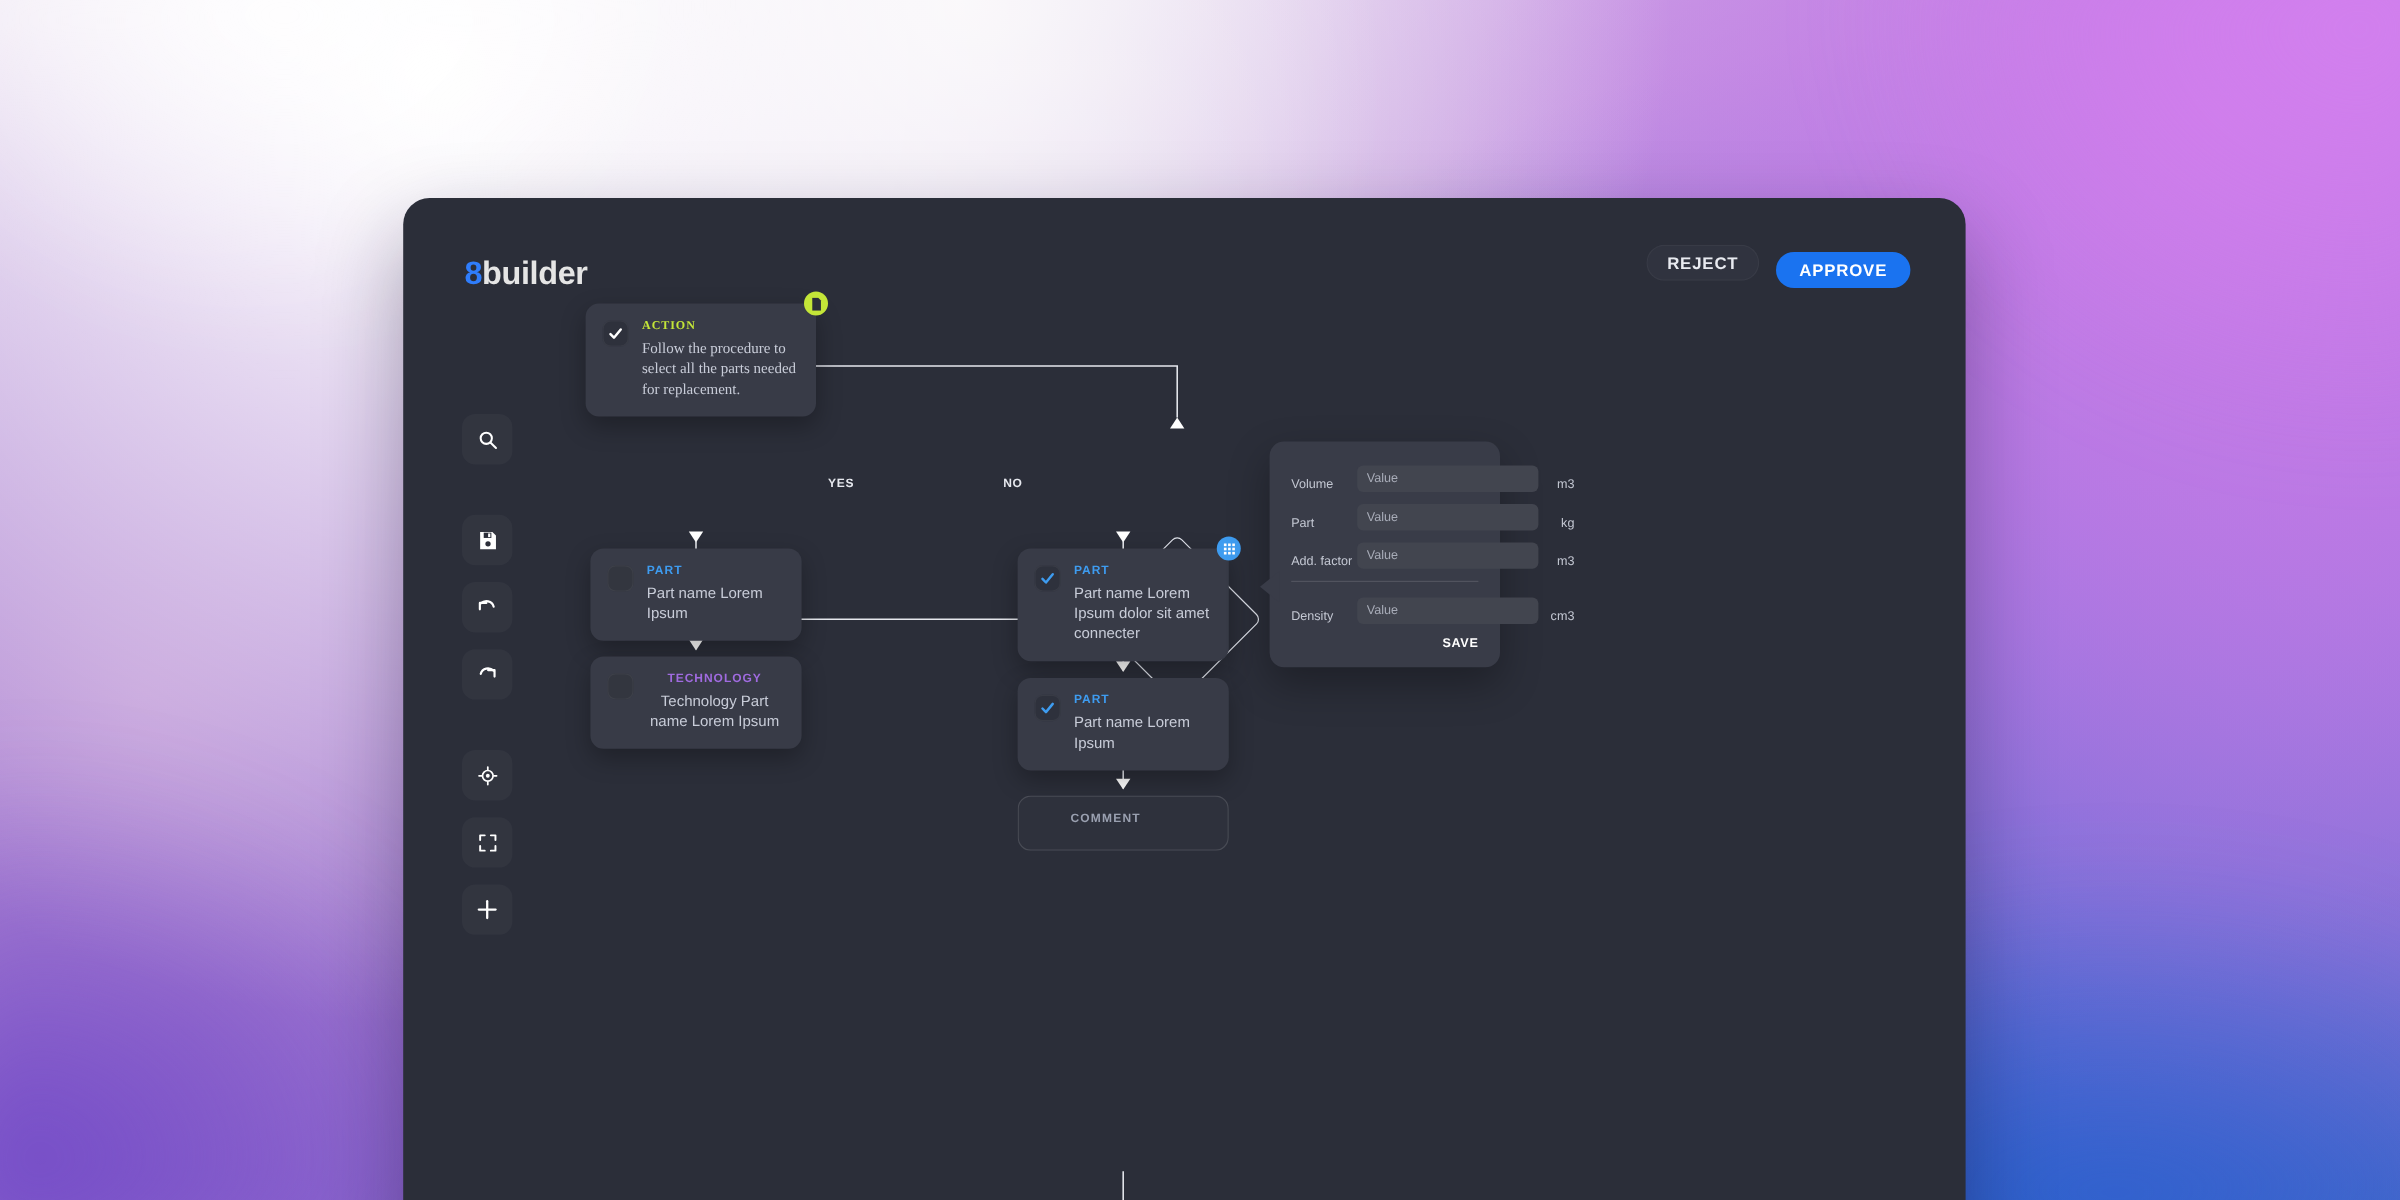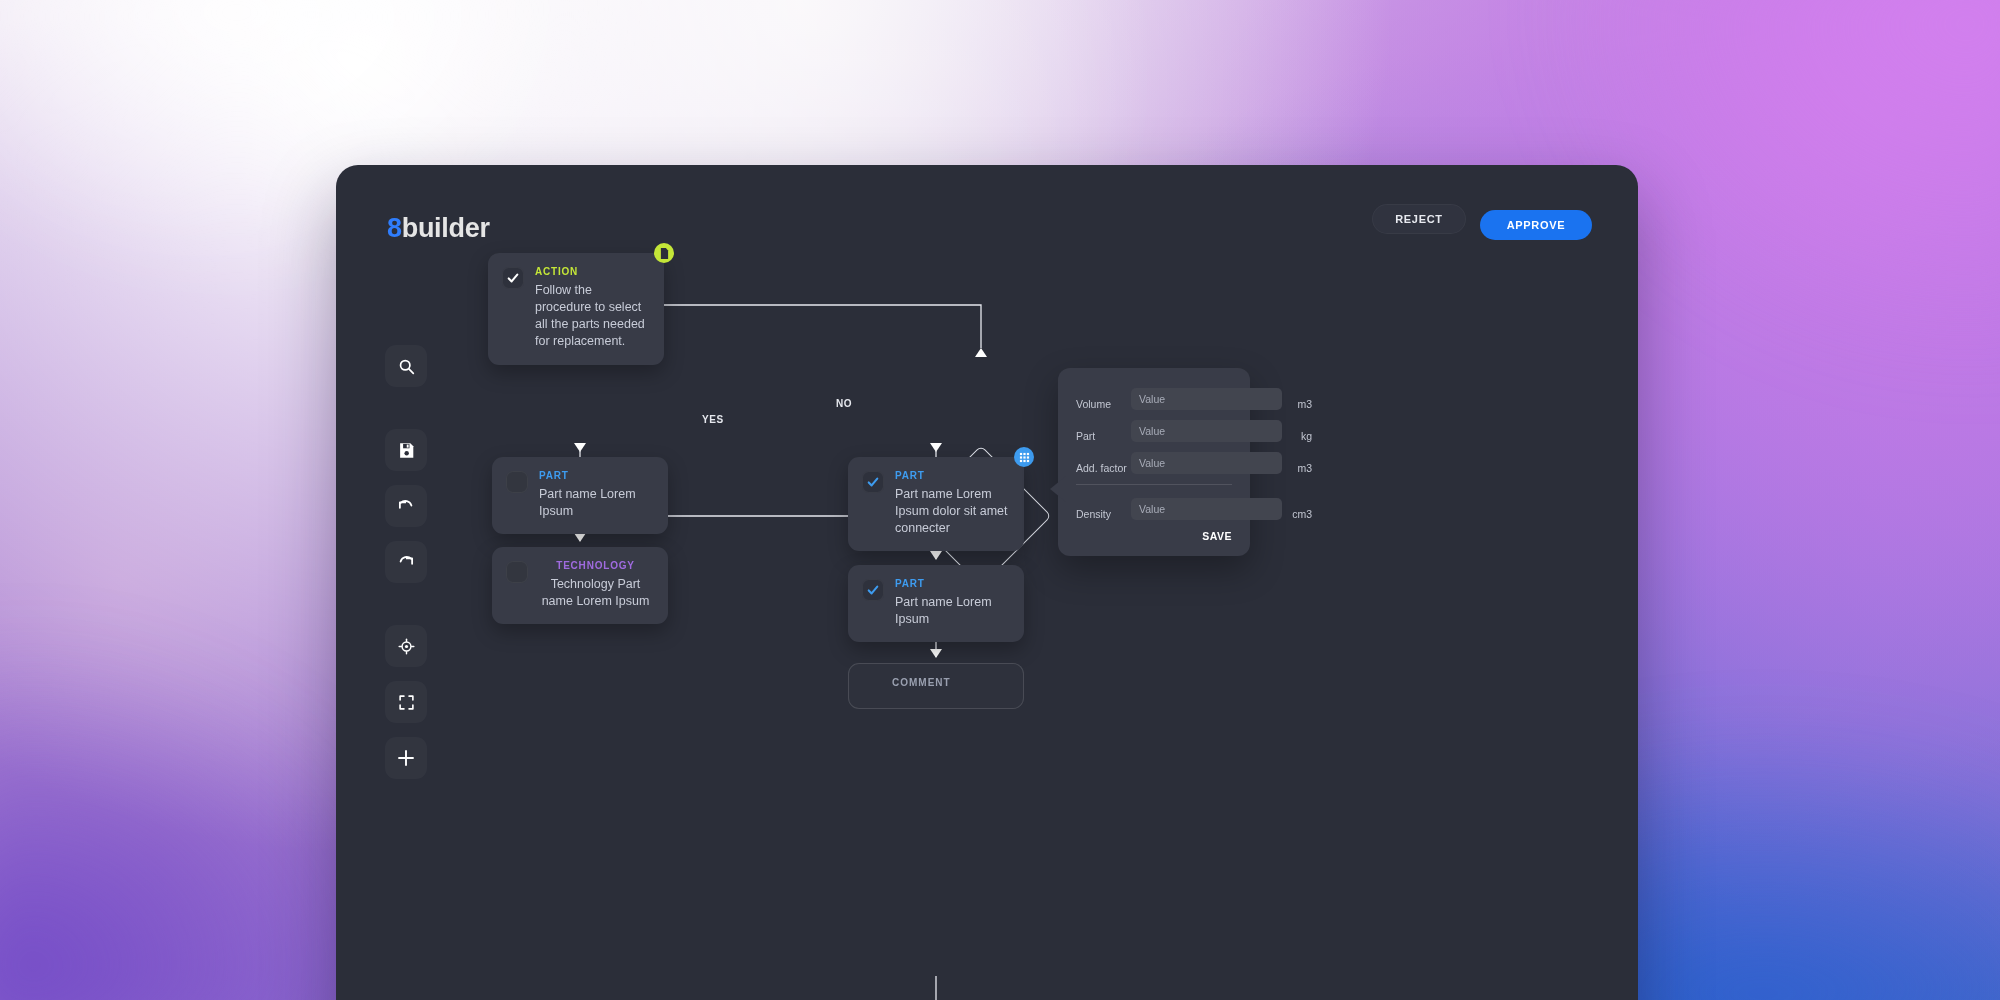--- a/index.html
+++ b/index.html
@@ -72,21 +72,21 @@
     position: absolute;
     right: 46px;
     top: 33px;
     display: flex;
     gap: 14px;
     align-items: center;
   }
   .btn {
     height: 30px;
     border-radius: 15px;
-    font-size: 11px;
+    font-size: 14px;
     font-weight: bold;
     letter-spacing: 0.7px;
     display: flex;
     align-items: center;
     justify-content: center;
     cursor: pointer;
     border: none;
     font-family: "Liberation Sans", sans-serif;
   }
   .btn-reject {
@@ -181,21 +181,21 @@
     align-items: center;
     justify-content: center;
     top: -10px;
     right: -10px;
     cursor: pointer;
   }
   .badge-lime { background: #c4e638; }
   .badge-blue { background: #3e9cf0; }
 
   
-  #node-action    { left: 152px; top: 88px;  width: 176px; }
+  #node-action    { left: 152px; top: 88px;  width: 192px; font-family: Liberation Serif, serif; }
   #node-part-yes  { left: 156px; top: 292px; width: 176px; }
   #node-tech      { left: 156px; top: 382px; width: 176px; text-align: center; }
   #node-part-no-1 { left: 512px; top: 292px; width: 176px; }
   #node-part-no-2 { left: 512px; top: 400px; width: 176px; }
   #node-comment   {
     left: 512px; top: 498px; width: 176px;
     background: #2e313c;
     box-shadow: inset 0 0 0 1px rgba(255,255,255,0.13);
     padding: 14px 16px 16px 16px;
     display: block;
@@ -242,21 +242,21 @@
     color: #b9bdc9;
     width: 66px;
   }
   .edge-label {
     position: absolute;
     font-size: 10px;
     font-weight: bold;
     letter-spacing: 0.6px;
     color: #e6e8ee;
   }
-  #label-yes { left: 366px; top: 233px; margin-top: 16px; }
+  #label-yes { left: 354px; top: 233px; }
   #label-no  { left: 500px; top: 233px; }
 
   
   .props-panel {
     position: absolute;
     left: 722px;
     top: 203px;
     width: 192px;
     background: #393c48;
     border-radius: 12px;

